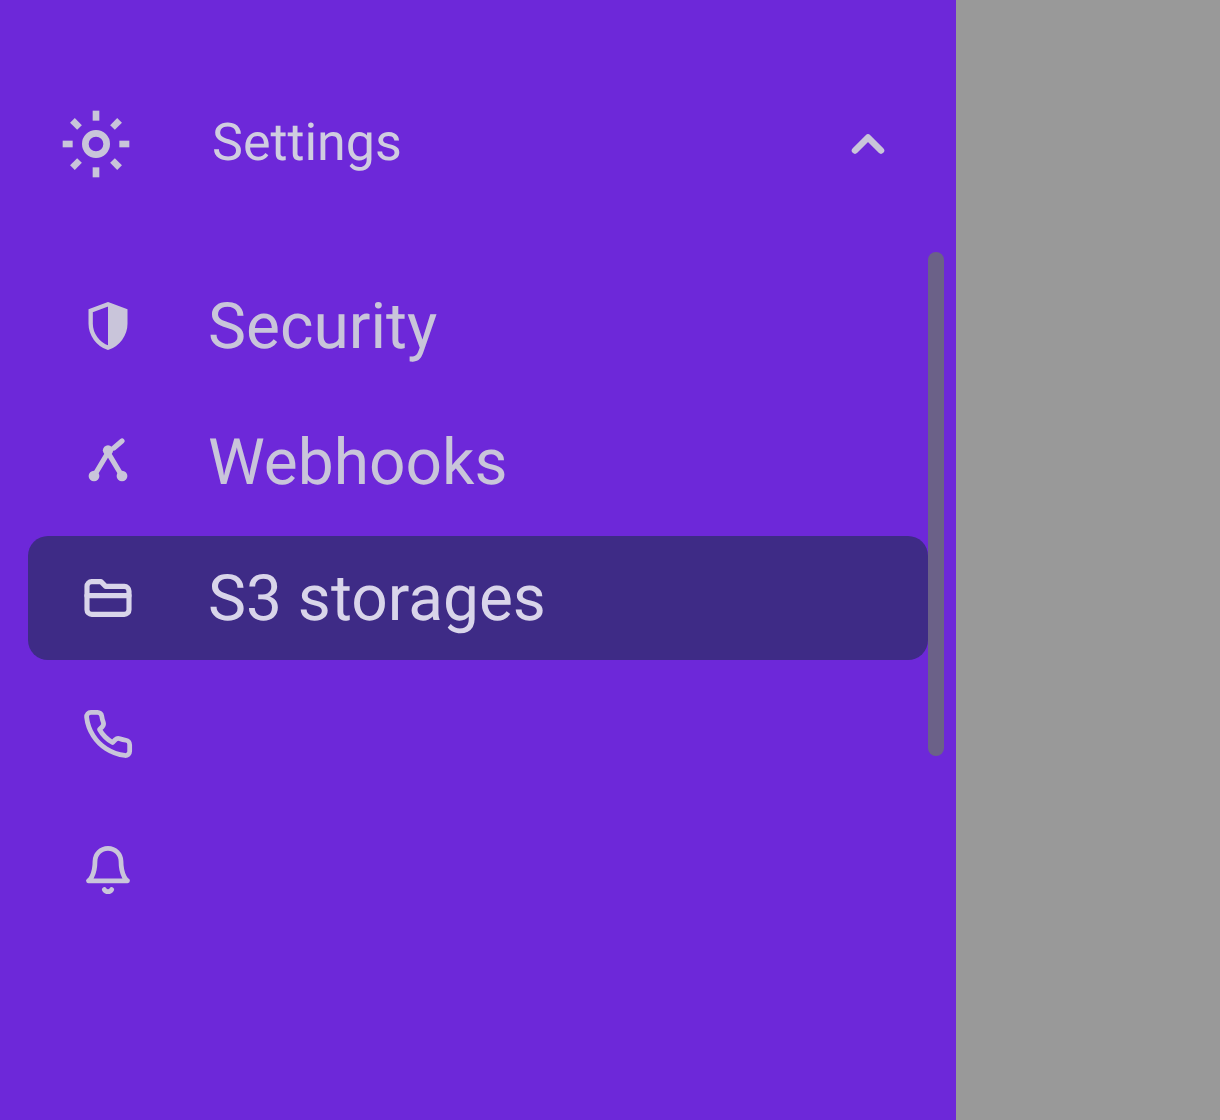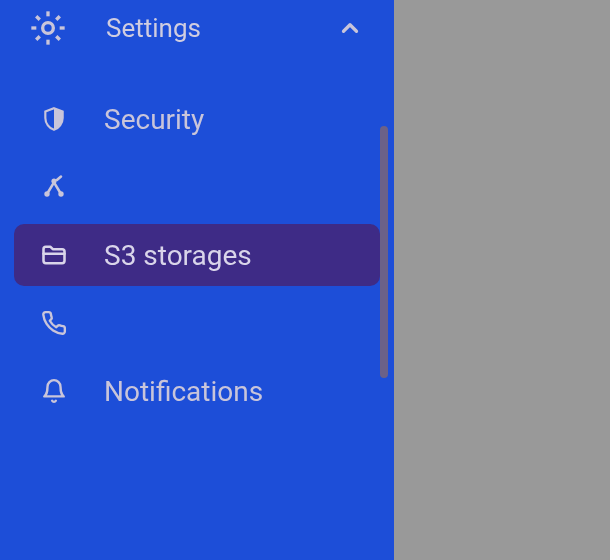--- a/index.html
+++ b/index.html
@@ -8,24 +8,25 @@
     box-sizing: border-box;
   }
   body {
     width: 610px;
     height: 560px;
     background: #999999;
     font-family: -apple-system, BlinkMacSystemFont, "Segoe UI", Roboto, sans-serif;
     overflow: hidden;
   }
   .sidebar {
-    width: 394px;
+    width: 478px;
     height: 560px;
-    background: #1d4ed8;
+    background: #6d28d9;
     position: relative;
+    padding-top: 44px;
   }
   .settings-header {
     display: flex;
     align-items: center;
     padding: 8px 28px 8px 28px;
     margin-bottom: 32px;
     cursor: pointer;
   }
   .settings-header .icon {
     width: 40px;
@@ -63,21 +64,21 @@
   .menu-item .icon {
     width: 28px;
     height: 28px;
     display: flex;
     align-items: center;
     justify-content: center;
     margin-right: 36px;
   }
   .menu-item .label {
     color: #c9c5da;
-    font-size: 28px;
+    font-size: 32px;
     font-weight: 400;
   }
   .menu-item.active .label {
     color: #d9d5ea;
   }
   .scrollbar {
     position: absolute;
     right: 6px;
     top: 126px;
     width: 8px;
@@ -131,20 +132,21 @@
     <span class="icon">
       <svg width="28" height="28" viewBox="0 0 24 24" fill="none" stroke="#c9c5da" stroke-width="2.2" stroke-linecap="round">
         <circle cx="6" cy="18" r="2.3" fill="#c9c5da" stroke="none"></circle>
         <circle cx="18" cy="18" r="2.3" fill="#c9c5da" stroke="none"></circle>
         <path d="M6 18 L12 8"></path>
         <path d="M18 18 L12 8"></path>
         <path d="M14.5 6 L18 3"></path>
         <circle cx="12" cy="7" r="2.2" fill="#c9c5da" stroke="none"></circle>
       </svg>
     </span>
+    <span class="label">Webhooks</span>
   </div>
 
   <div class="menu-item active">
     <span class="icon">
       <svg width="28" height="28" viewBox="0 0 24 24" fill="none" stroke="#d9d5ea" stroke-width="2.2" stroke-linecap="round" stroke-linejoin="round">
         <path d="M3 7 a2 2 0 0 1 2-2 h4 l2 2 h8 a2 2 0 0 1 2 2 v8 a2 2 0 0 1-2 2 H5 a2 2 0 0 1-2-2 Z"></path>
         <line x1="3" y1="11" x2="21" y2="11"></line>
       </svg>
     </span>
     <span class="label">S3 storages</span>
@@ -158,18 +160,17 @@
     </span>
   </div>
 
   <div class="menu-item">
     <span class="icon">
       <svg width="26" height="26" viewBox="0 0 24 24" fill="none" stroke="#c9c5da" stroke-width="2.2" stroke-linecap="round" stroke-linejoin="round">
         <path d="M18 8a6 6 0 0 0-12 0c0 7-3 9-3 9h18s-3-2-3-9"></path>
         <path d="M13.73 21a2 2 0 0 1-3.46 0"></path>
       </svg>
     </span>
-    <span class="label">Notifications</span>
   </div>
 
   <div class="scrollbar"></div>
 
 </div>
 
 </body></html>

